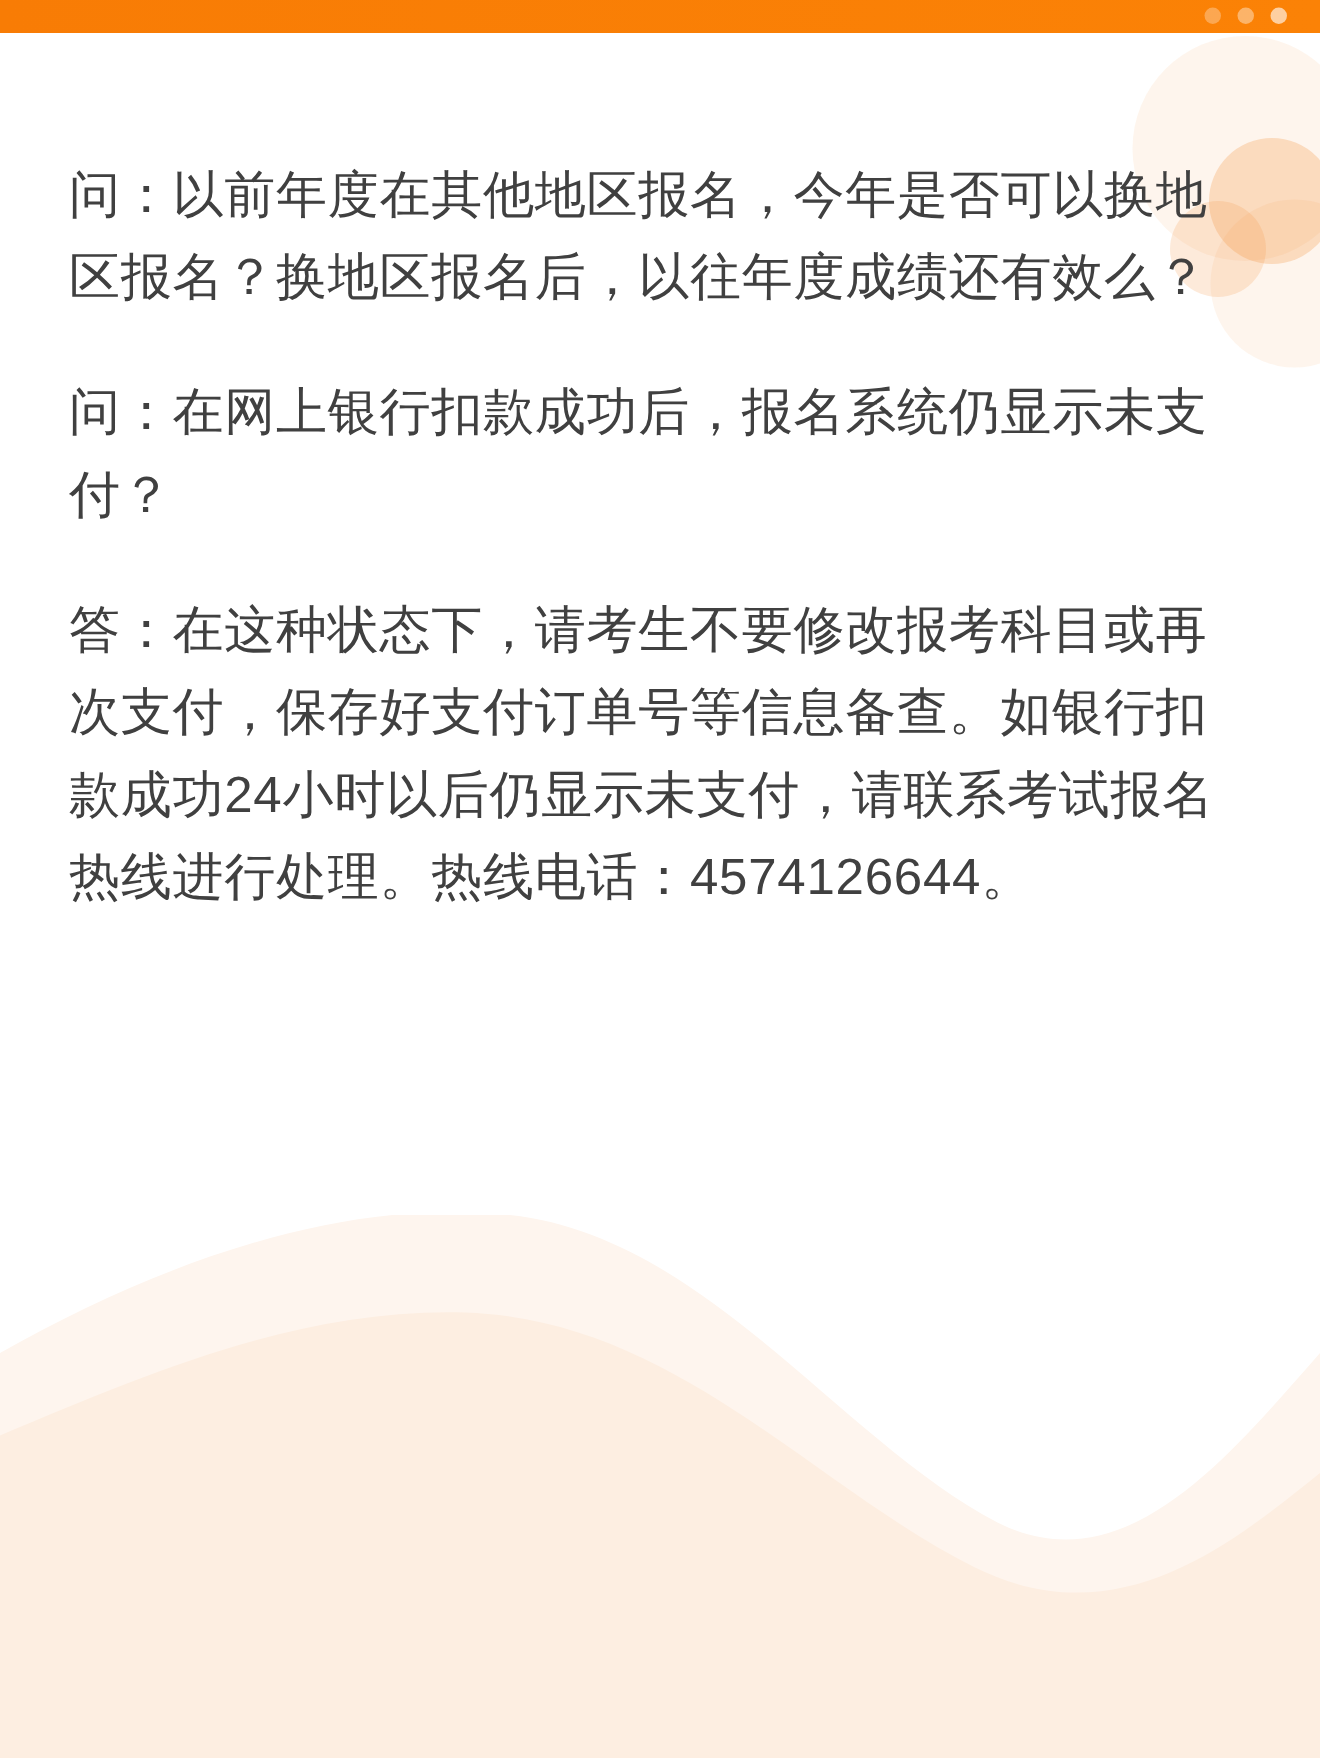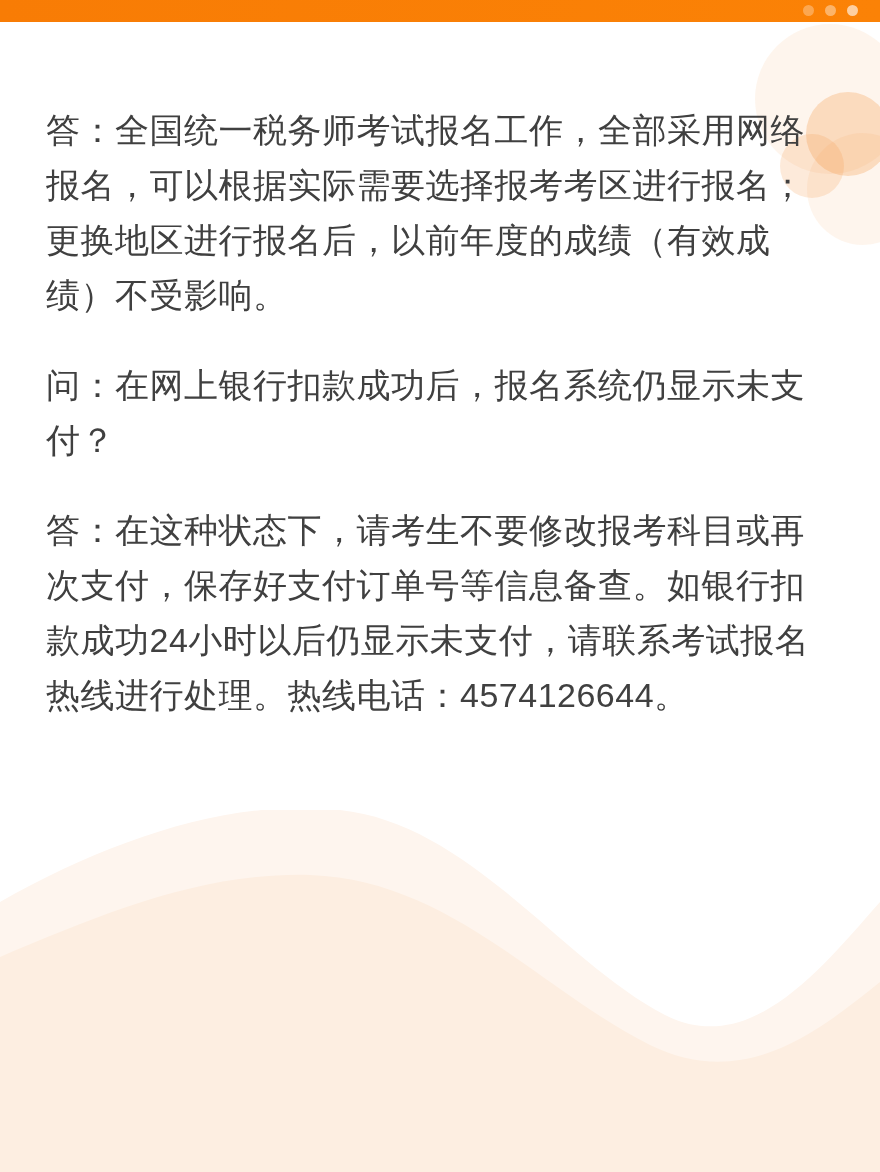--- a/index.html
+++ b/index.html
@@ -61,21 +61,21 @@
     <span class="dot d3"></span>
   </div>
 </div>
 
 <div class="circle c1"></div>
 <div class="circle c2"></div>
 <div class="circle c3"></div>
 <div class="circle c4"></div>
 
 <div class="content">
-  <p>答：全国统一税务师考试报名工作，全部采用网络报名，可以根据实际需要选择报考考区进行报名；更换地区进行报名后，以前年度的成绩（有效成绩）不受影响。</p>
+  <p>问：以前年度在其他地区报名，今年是否可以换地区报名？换地区报名后，以往年度成绩还有效么？</p>
   <p>问：在网上银行扣款成功后，报名系统仍显示未支付？</p>
   <p>答：在这种状态下，请考生不要修改报考科目或再次支付，保存好支付订单号等信息备查。如银行扣款成功24小时以后仍显示未支付，请联系考试报名热线进行处理。热线电话：4574126644。</p>
 </div>
 
 <svg class="waves" viewBox="0 0 880 362" preserveAspectRatio="none" aria-hidden="true">
   <path d="M0,92 C110,30 230,-12 340,0 C470,14 560,150 665,205 C750,248 820,160 880,92 L880,362 L0,362 Z" fill="#fef5ee"></path>
   <path d="M0,147 C100,105 200,62 310,65 C450,70 540,180 650,235 C745,282 820,220 880,172 L880,362 L0,362 Z" fill="#fdeee1"></path>
 </svg>
 
 </body></html>

